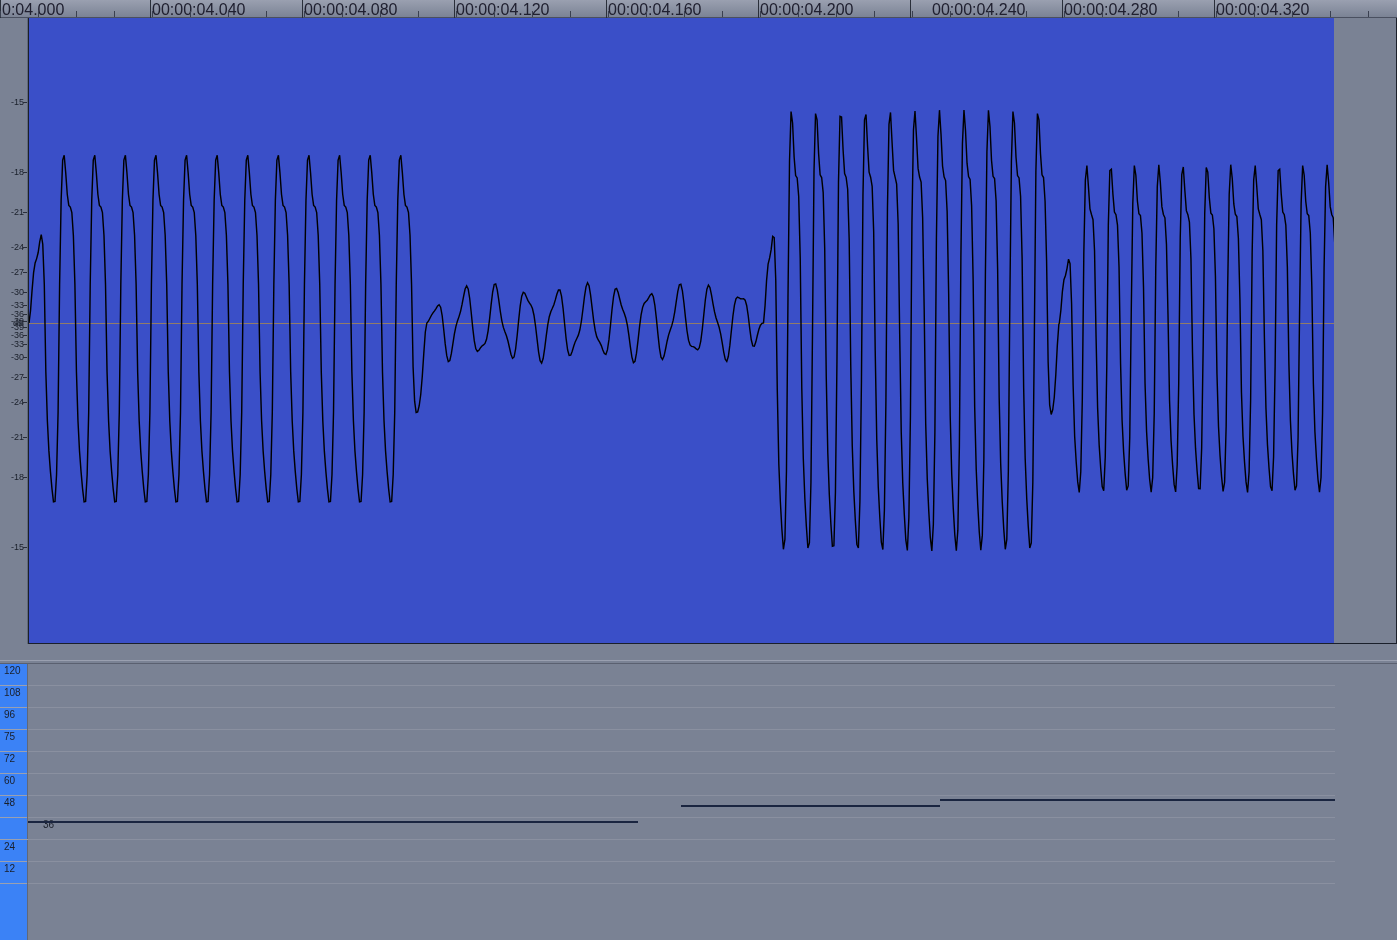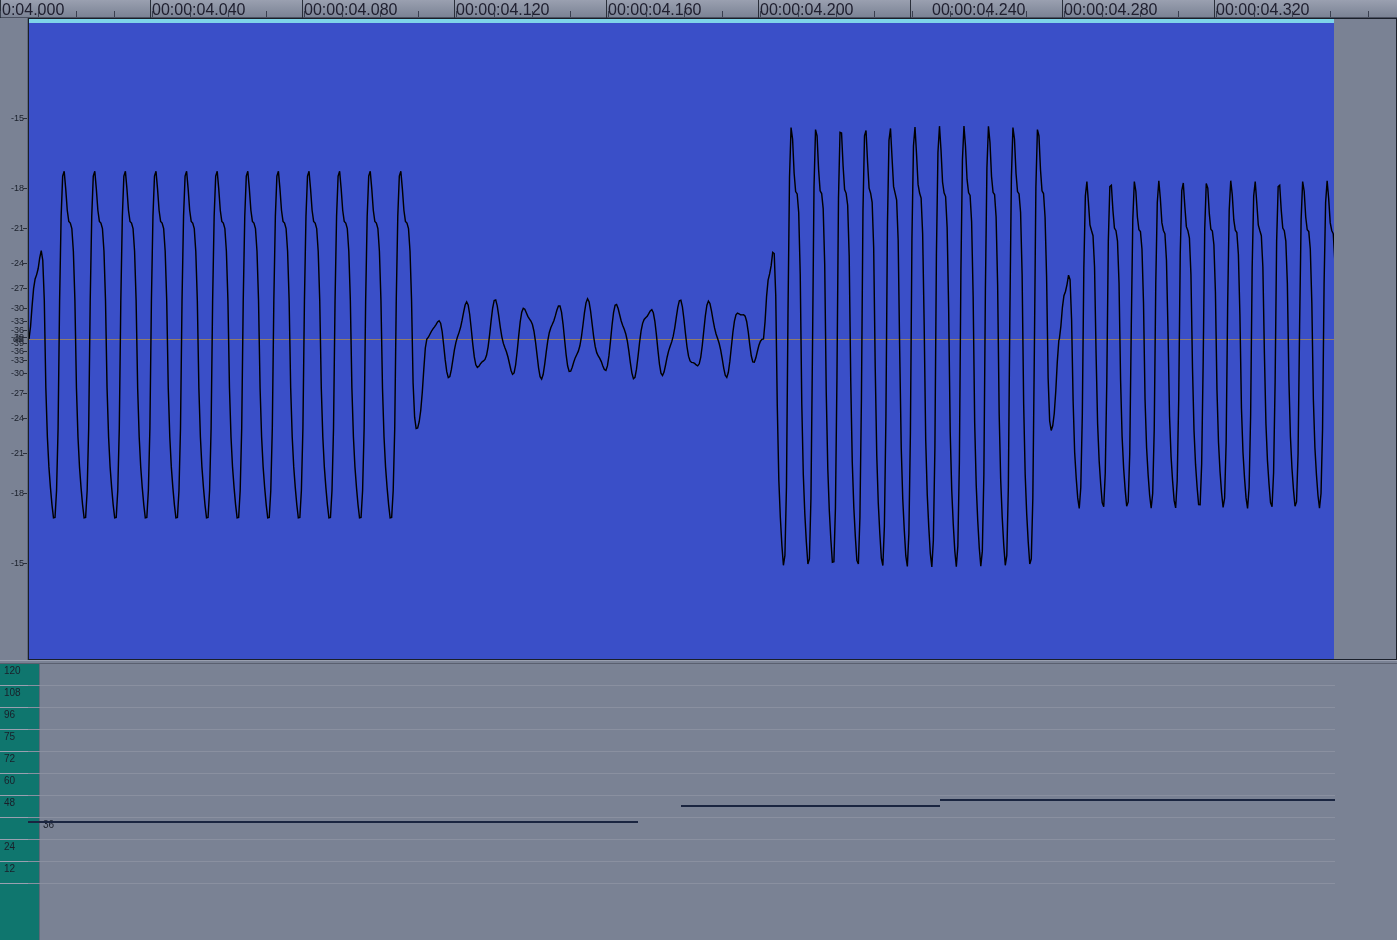--- a/index.html
+++ b/index.html
@@ -35,21 +35,21 @@
   .time-ruler .tick-label {
     position: absolute;
     top: 1px;
     color: #202030;
     font-size: 16px;
     white-space: nowrap;
     padding-left: 2px;
   }
   .wave-panel {
     position: absolute;
-    top: 18px;
+    top: 2px;
     left: 0;
     right: 0;
     height: 642px;
     border-radius: 11px;
   }
   .wave-gutter {
     position: absolute;
     top: 0; left: 0; bottom: 0;
     width: 28px;
     background: #7a8294;
@@ -106,22 +106,22 @@
   .midi-panel {
     position: absolute;
     top: 664px;
     left: 0; right: 0;
     bottom: 0;
     background: #7a8294;
   }
   .midi-gutter {
     position: absolute;
     top: 0; left: 0; bottom: 0;
-    width: 40px;
-    background: #0f766e;
+    width: 28px;
+    background: #3b82f6;
     border-right: 1px solid #606878;
   }
   .midi-gutter .note-row {
     position: absolute;
     left: 0; right: 0;
     height: 22px;
     border-bottom: 1px solid #9aa0b0;
     color: #1a1f2a;
     font-size: 10px;
     padding-left: 4px;

